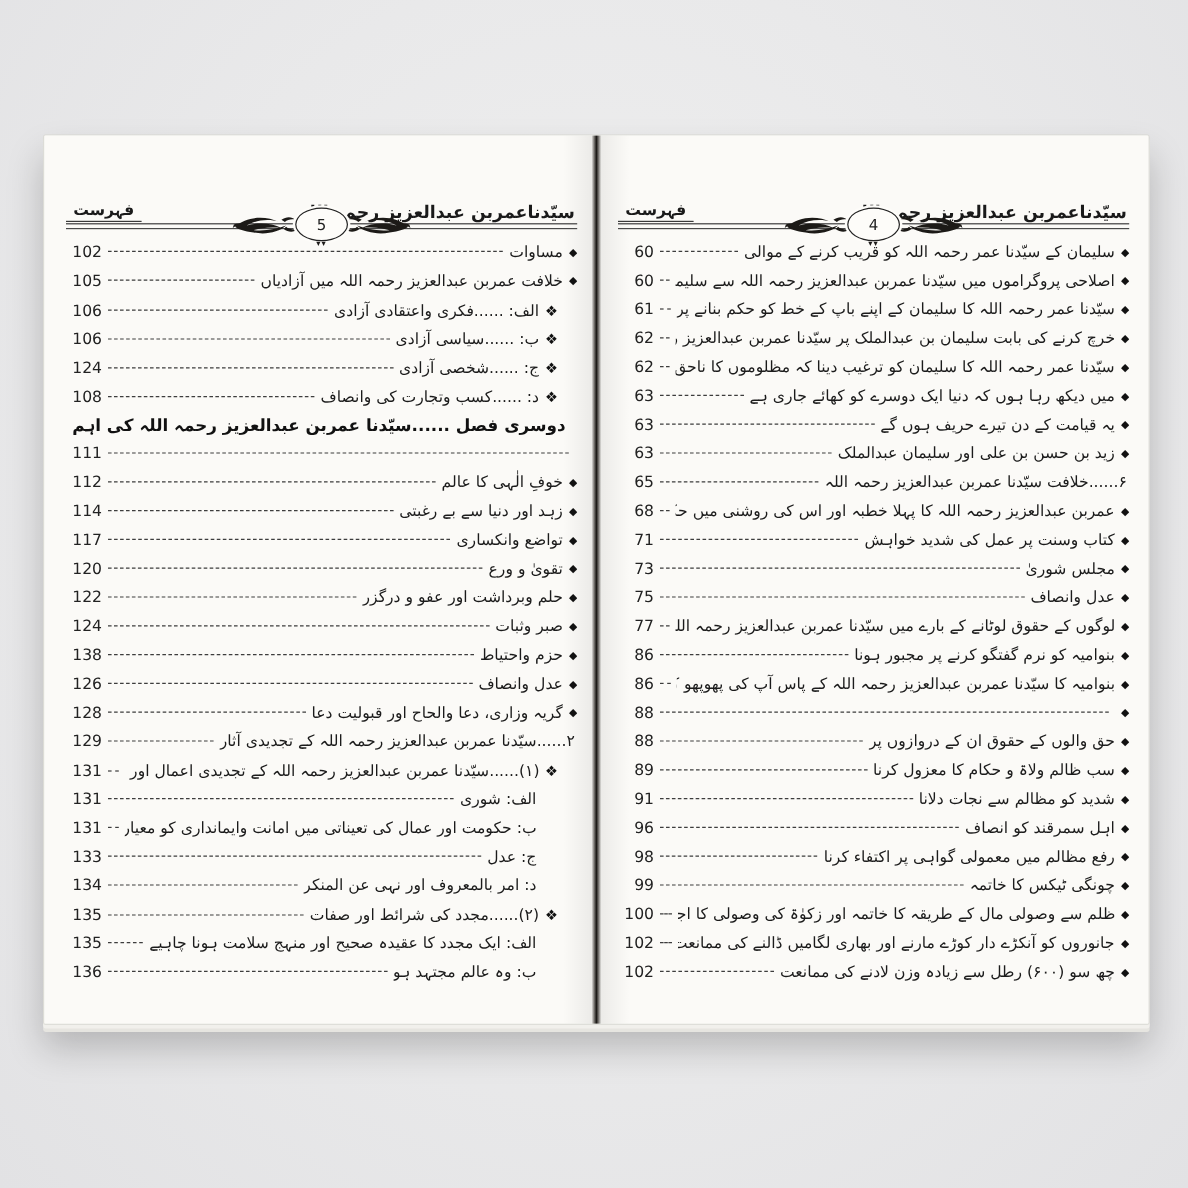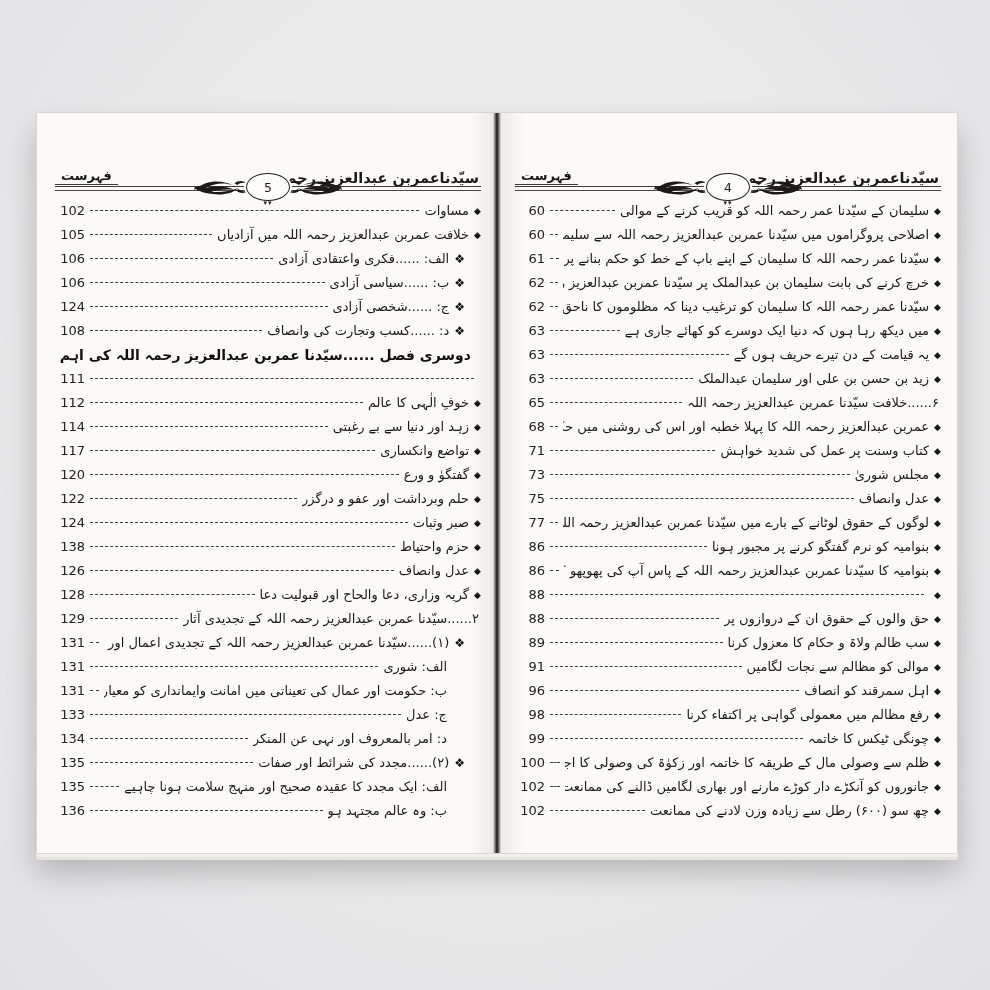--- a/index.html
+++ b/index.html
@@ -176,21 +176,21 @@
           <span class="num">114</span>
         </div>
         <div class="toc-row main">
           <span class="bullet bullet-main">◆</span>
           <span class="entry-text">تواضع وانکساری</span>
           <span class="leader"></span>
           <span class="num">117</span>
         </div>
         <div class="toc-row main">
           <span class="bullet bullet-main">◆</span>
-          <span class="entry-text">گفتگوٰ و ورع</span>
+          <span class="entry-text">تقویٰ و ورع</span>
           <span class="leader"></span>
           <span class="num">120</span>
         </div>
         <div class="toc-row main">
           <span class="bullet bullet-main">◆</span>
           <span class="entry-text">حلم وبرداشت اور عفو و درگزر</span>
           <span class="leader"></span>
           <span class="num">122</span>
         </div>
         <div class="toc-row main">
@@ -397,21 +397,21 @@
           <span class="num">88</span>
         </div>
         <div class="toc-row main">
           <span class="bullet bullet-main">◆</span>
           <span class="entry-text">سب ظالم ولاۃ و حکام کا معزول کرنا</span>
           <span class="leader"></span>
           <span class="num">89</span>
         </div>
         <div class="toc-row main">
           <span class="bullet bullet-main">◆</span>
-          <span class="entry-text">موالی کو مظالم سے نجات لگامیں</span>
+          <span class="entry-text">شدید کو مظالم سے نجات دلانا</span>
           <span class="leader"></span>
           <span class="num">91</span>
         </div>
         <div class="toc-row main">
           <span class="bullet bullet-main">◆</span>
           <span class="entry-text">اہل سمرقند کو انصاف</span>
           <span class="leader"></span>
           <span class="num">96</span>
         </div>
         <div class="toc-row main">

